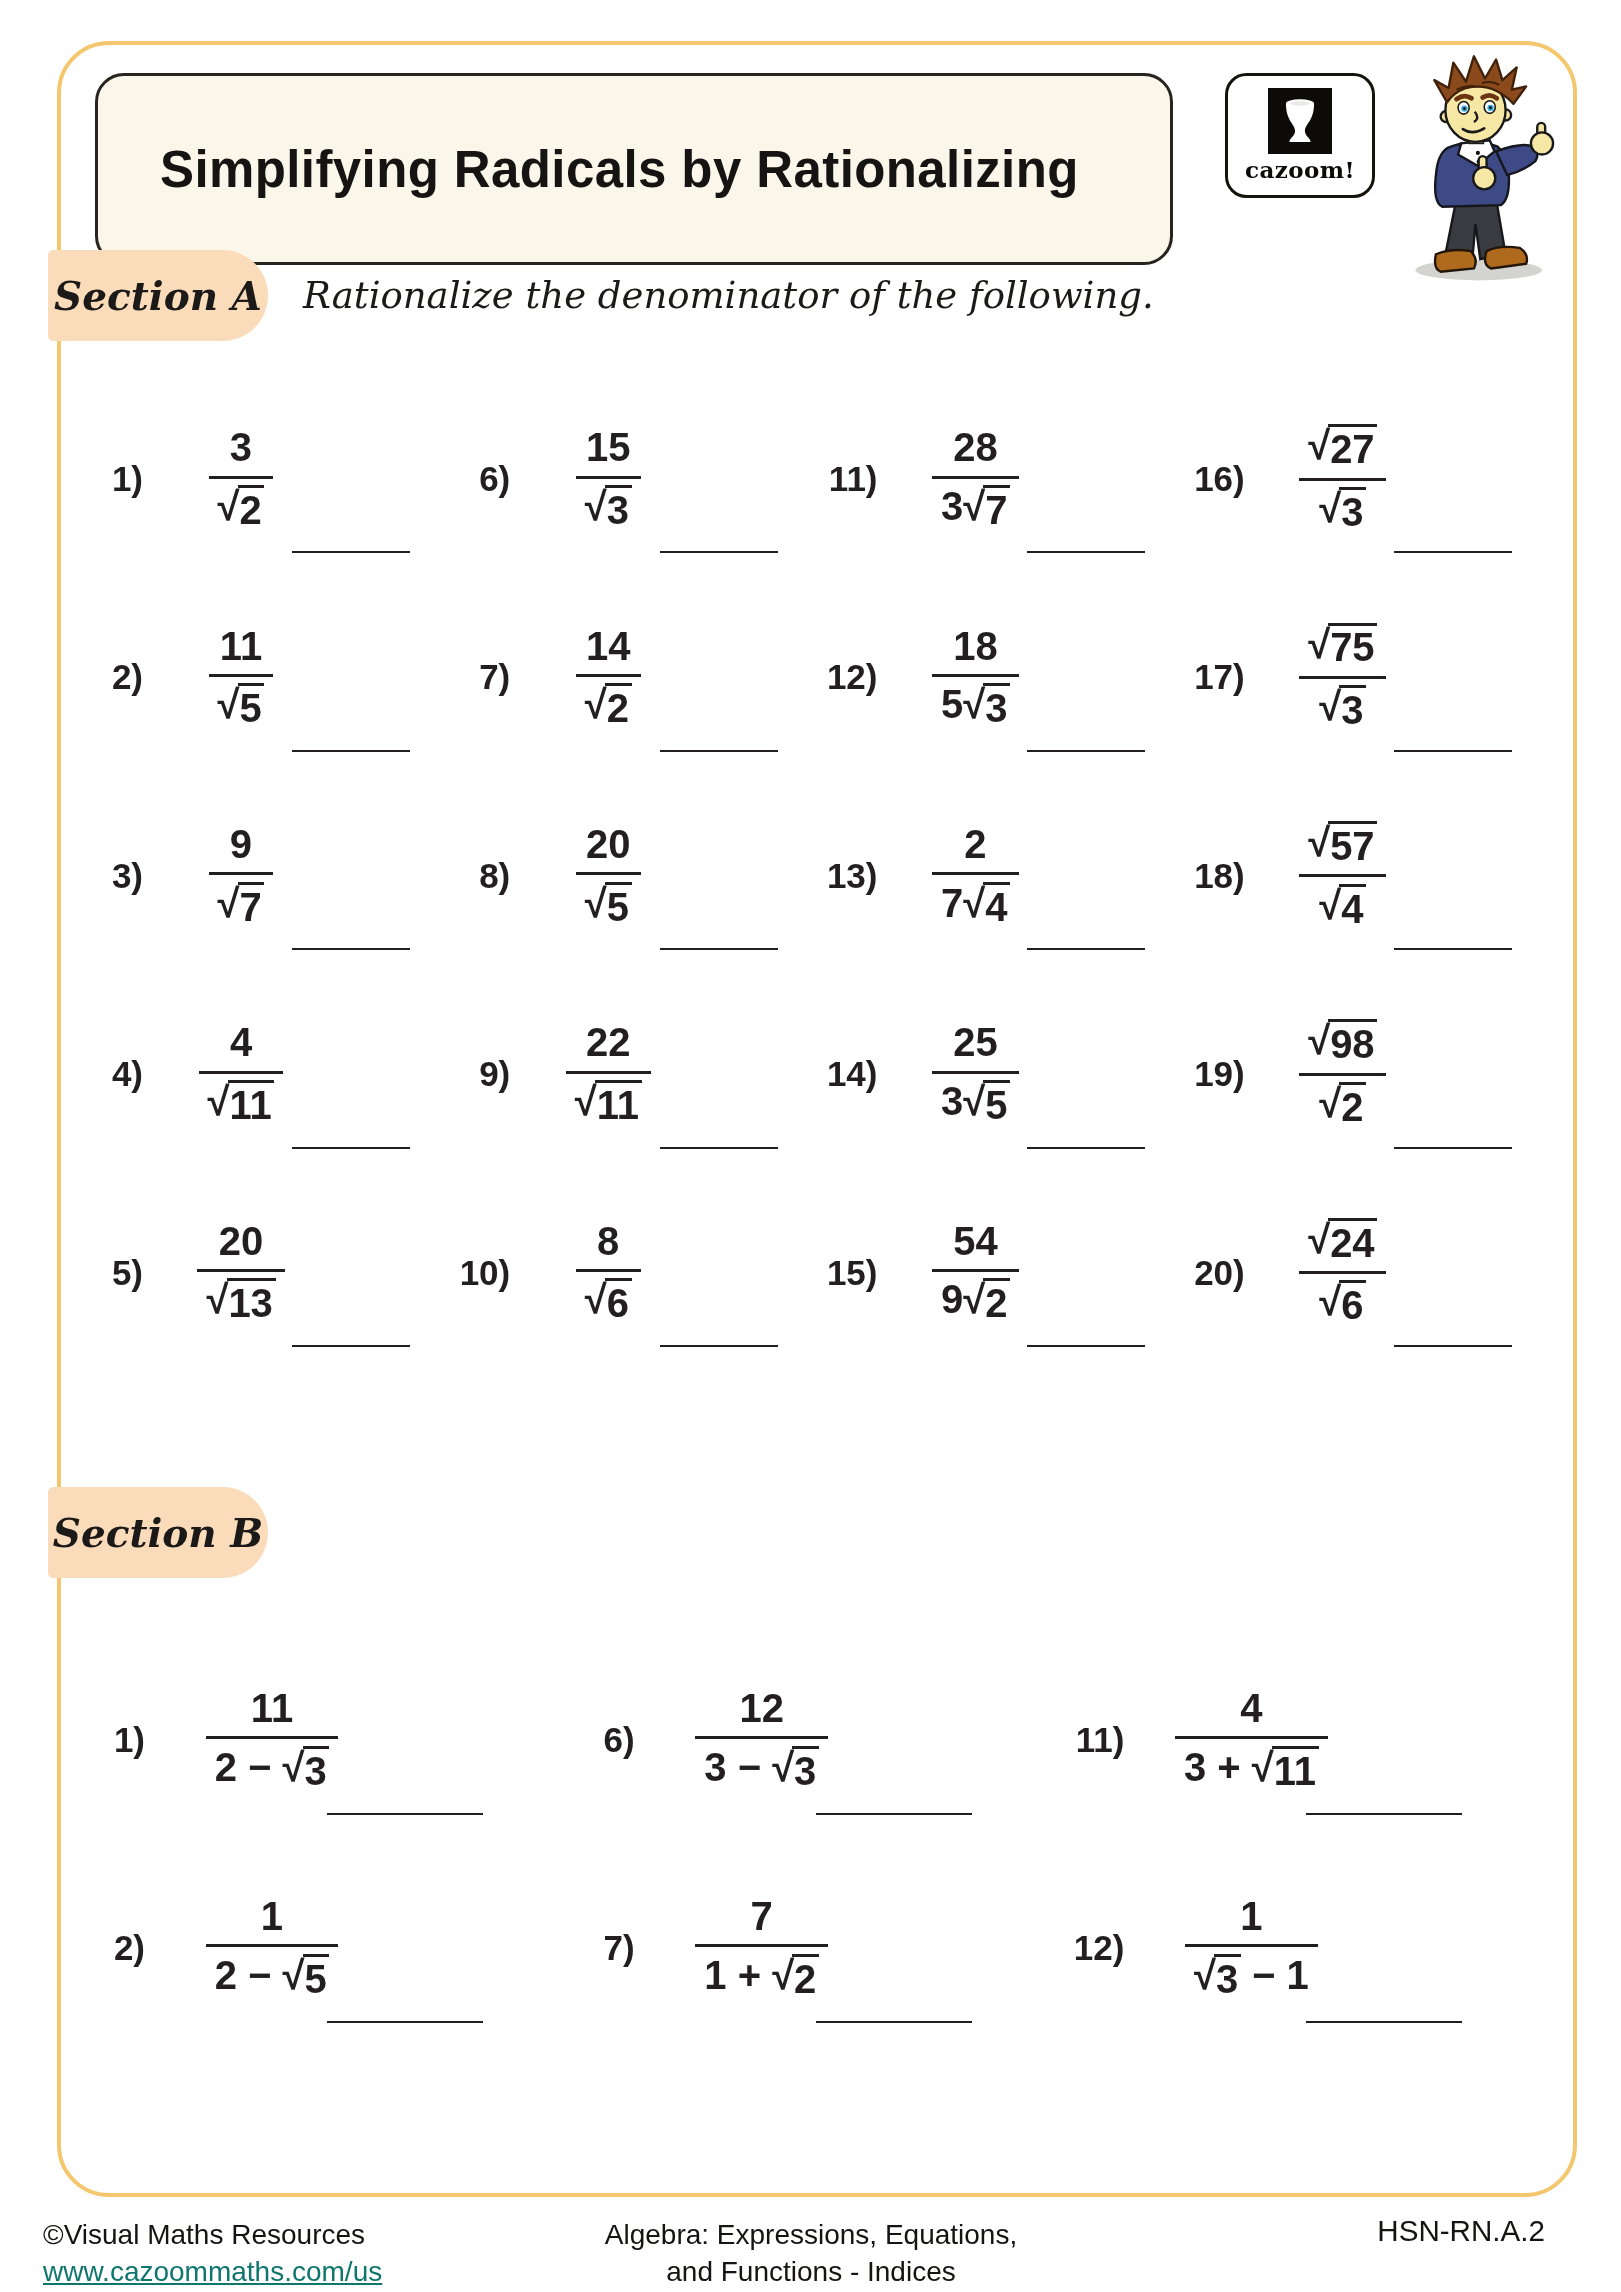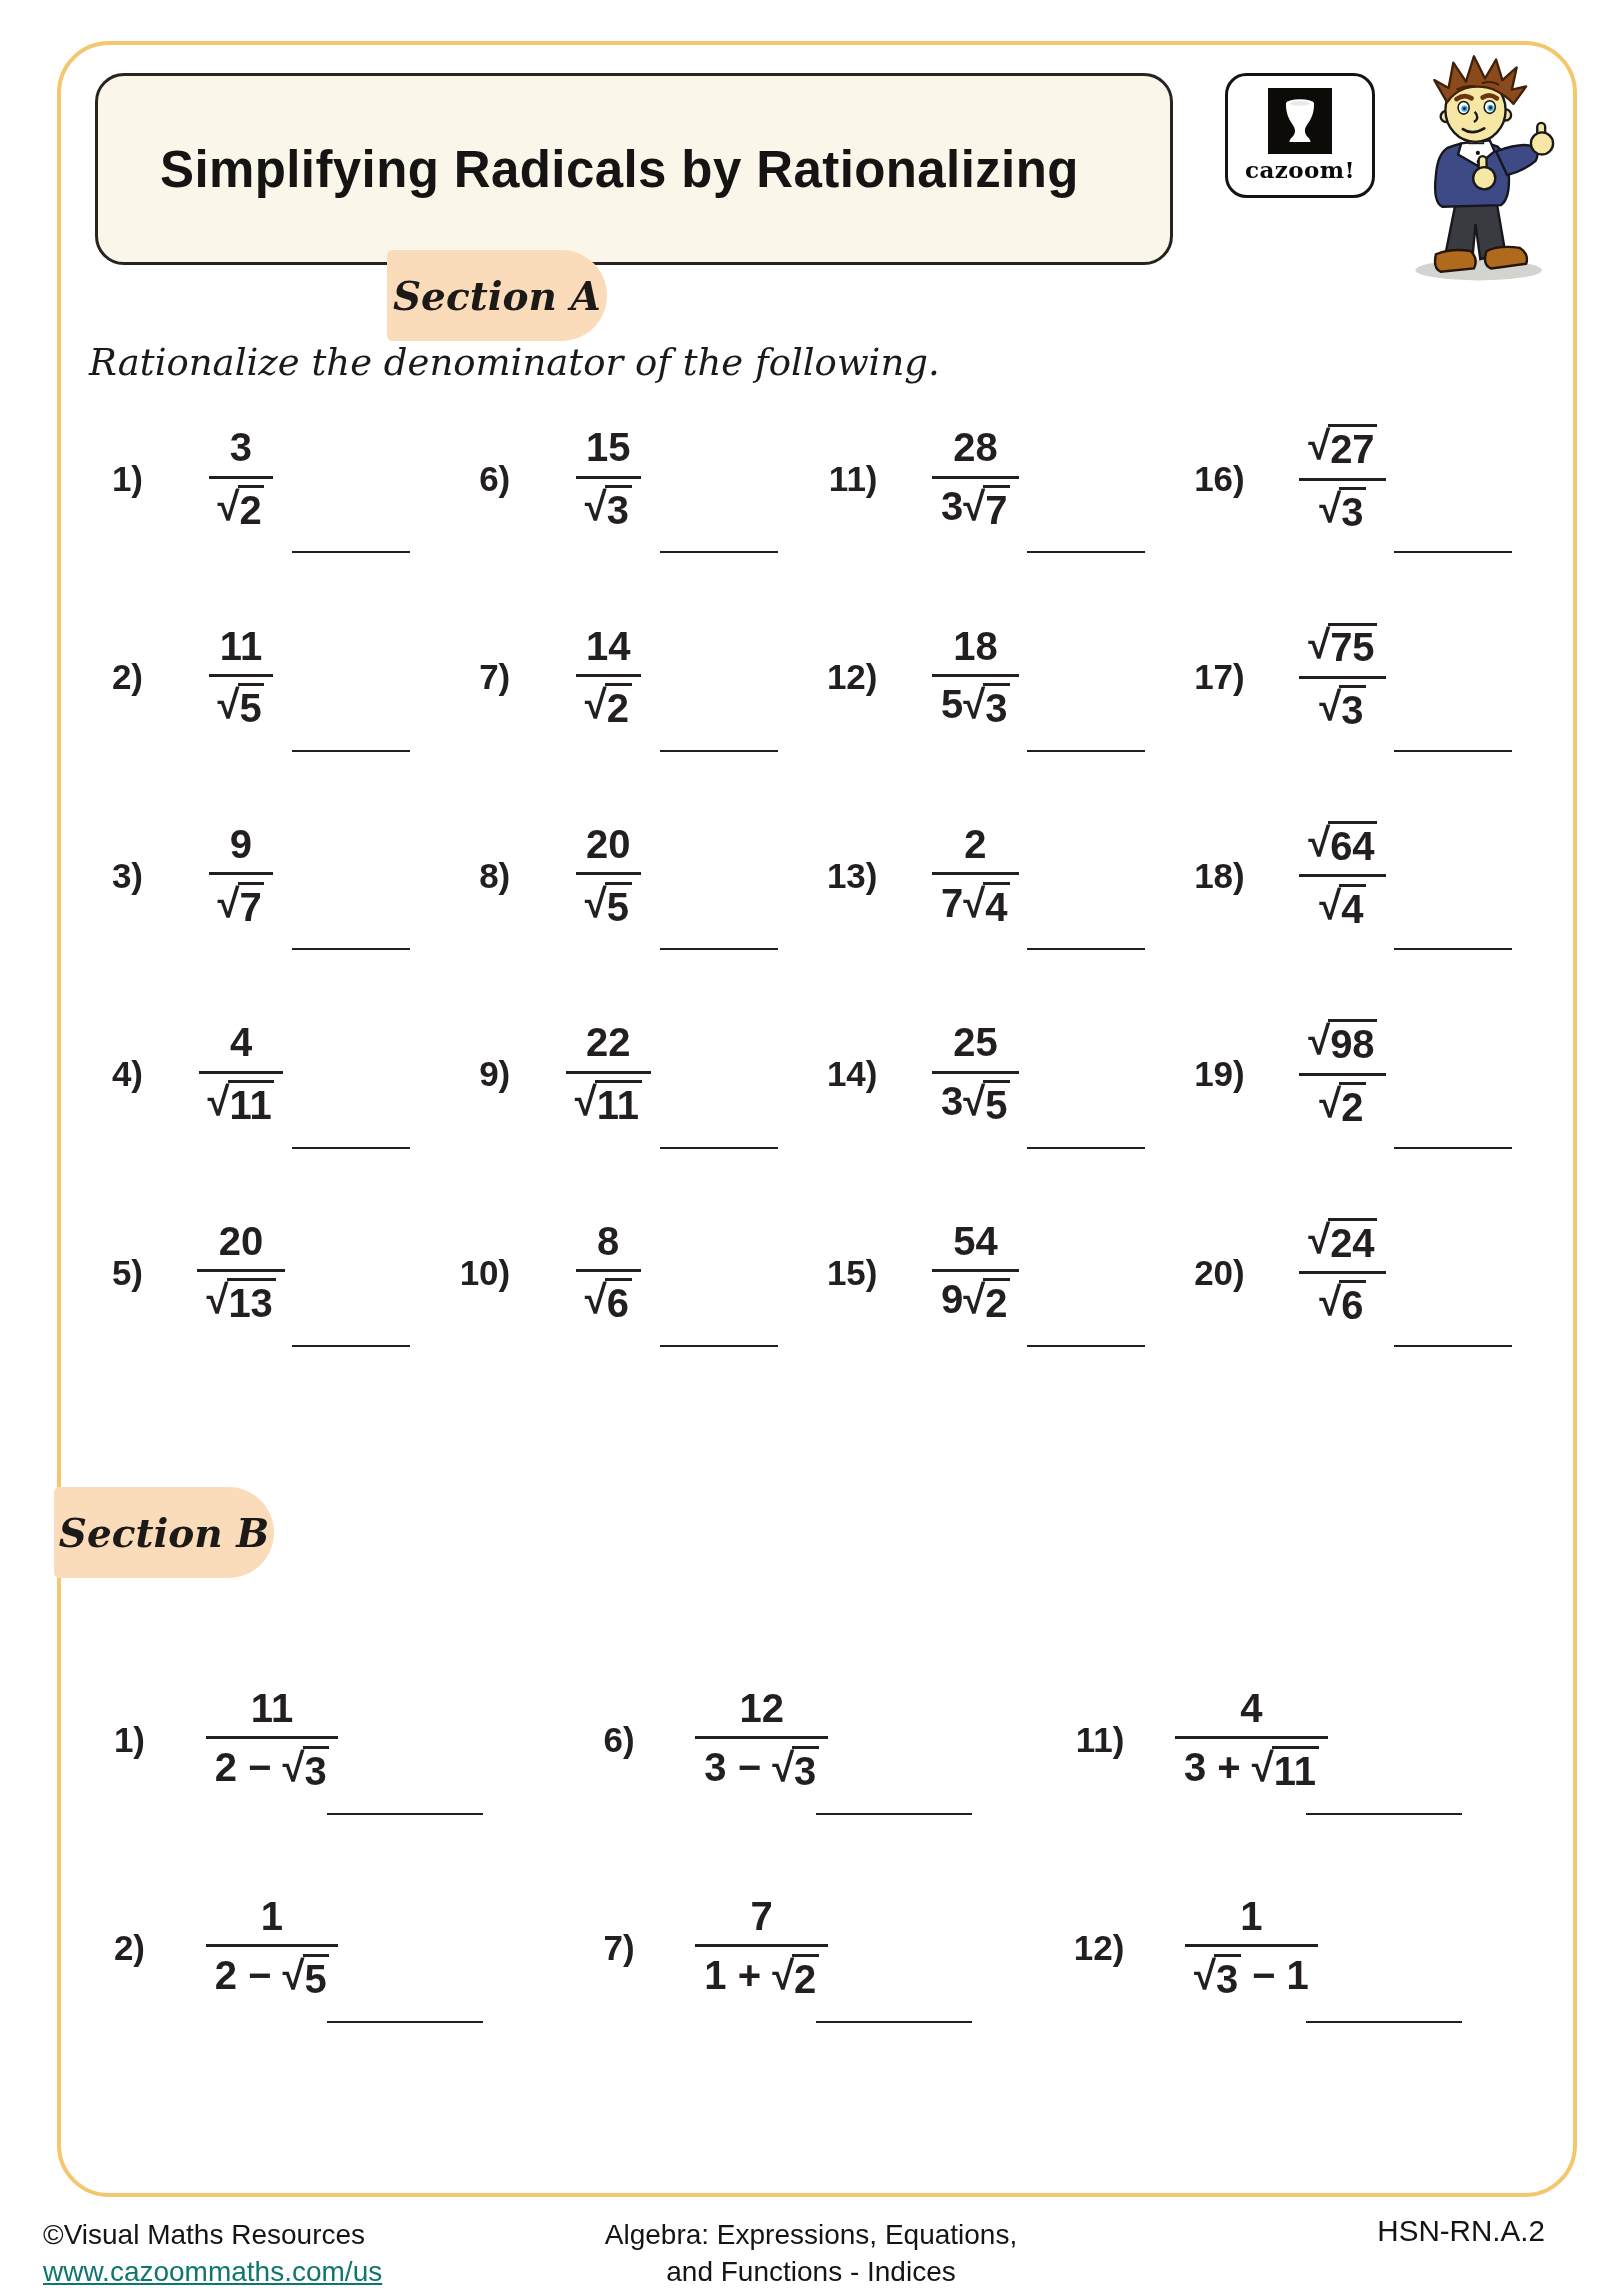--- a/index.html
+++ b/index.html
@@ -19,21 +19,21 @@
   
   .logo-box{position:absolute;left:1225px;top:73px;width:150px;height:125px;box-sizing:border-box;
             background:#ffffff;border:3.6px solid #16130f;border-radius:21.5px;
             display:flex;flex-direction:column;align-items:center;justify-content:center;gap:2.7px;}
   .logo-square{width:64px;height:66px;background:#0d0b08;display:flex;align-items:center;justify-content:center;}
   .logo-text{font-family:"DejaVu Serif",serif;font-weight:700;font-size:23px;color:#0d0b08;letter-spacing:0.4px;}
 
   .mascot{position:absolute;left:1390px;top:47px;width:190px;height:253px;}
 
   
-  .sec-head{position:absolute;left:54px;display:flex;align-items:center;flex-direction:column;}
+  .sec-head{position:absolute;left:48px;display:flex;align-items:center;}
   .sec-label{width:220px;height:91px;background:#fbdcba;border-radius:5.4px 47px 47px 5.4px;
              display:flex;align-items:center;justify-content:center;
              font-family:"DejaVu Serif",serif;font-weight:700;font-style:italic;font-size:39px;color:#1c1a18;}
   .sec-inst{margin-left:35px;font-family:"DejaVu Serif",serif;font-style:italic;font-size:37px;color:#1c1a18;}
   #sec-a{top:250px;} #sec-b{top:1487px;}
 
   
   .grid{position:absolute;left:86px;width:1469px;display:grid;grid-auto-flow:column;}
   #grid-a{top:387px;height:992px;grid-template-columns:repeat(4,1fr);grid-template-rows:repeat(5,1fr);}
   #grid-b{top:1643px;height:416px;grid-template-columns:repeat(3,1fr);grid-template-rows:repeat(2,1fr);}
@@ -452,21 +452,21 @@
         </span>
         <span class="ans"></span>
       </div>
       <div class="prob">
         <span class="plabel">18)</span>
         <span class="fracbox">
           <span class="frac">
             <span class="num">
               <span class="sq">
                 <span class="sym">√</span>
-                <span class="rad">64</span>
+                <span class="rad">57</span>
               </span>
             </span>
             <span class="fbar"></span>
             <span class="den">
               <span class="sq">
                 <span class="sym">√</span>
                 <span class="rad">4</span>
               </span>
             </span>
           </span>

